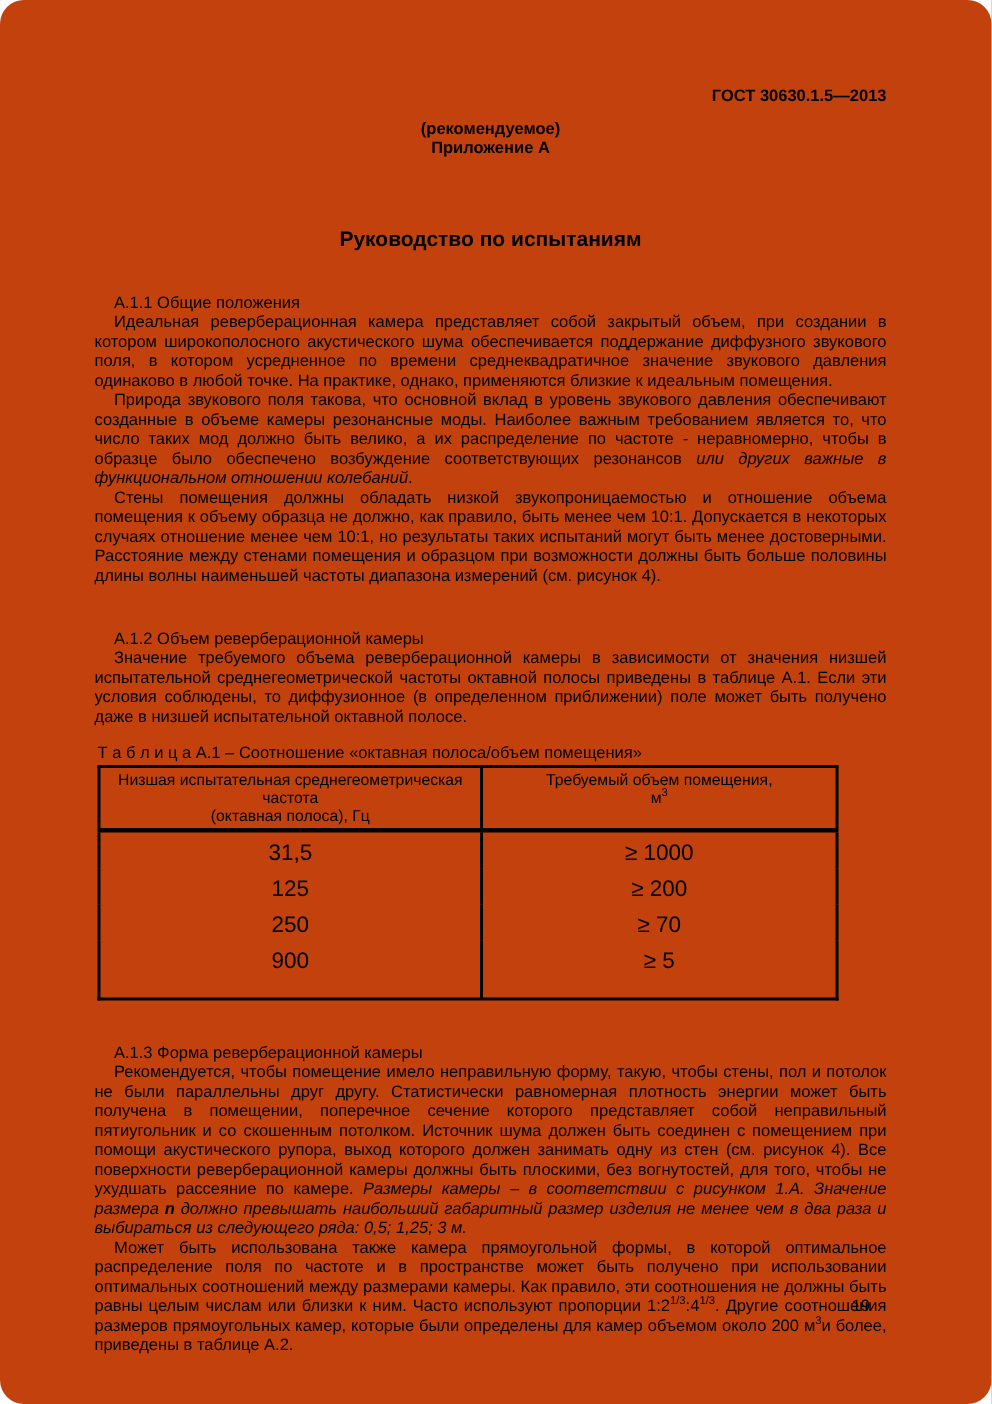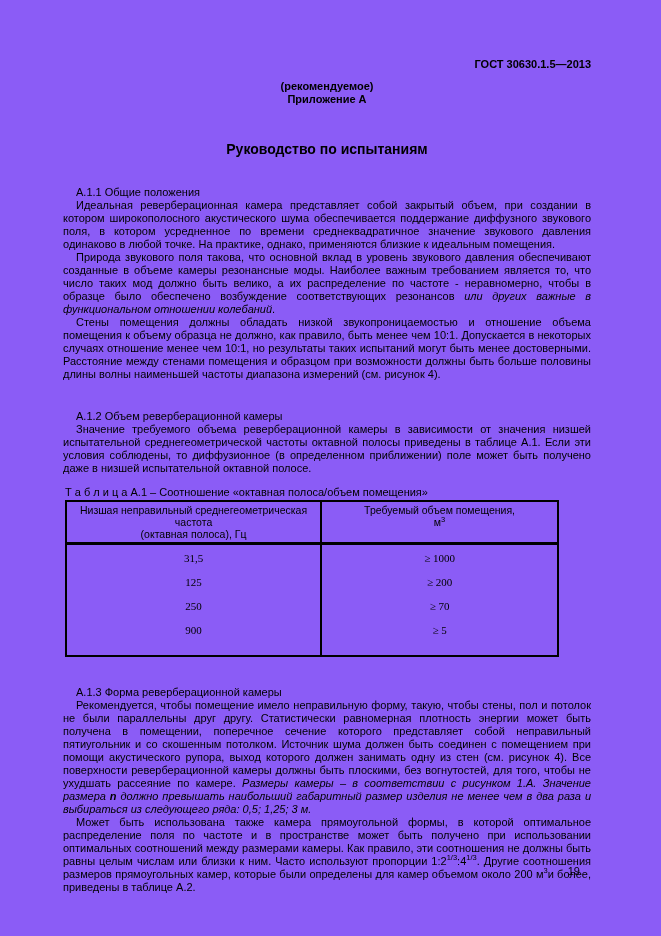--- a/index.html
+++ b/index.html
@@ -1,40 +1,41 @@
 <!DOCTYPE html>
 <html><head>
 <meta charset="utf-8">
 <style>
   html,body { margin:0; padding:0; background:#ffffff; }
   .page {
     position:relative;
     width:661px; height:936px;
-    background:#8b5cf6;
+    background:#c2410c;
     color:#000;
     font-family:"Liberation Sans", sans-serif;
     box-sizing:border-box;
     padding:58px 70px 0 63px;
     overflow:hidden;
+    border-radius:16px;
   }
   .doc-ref {
     text-align:right;
     font-weight:bold;
     font-size:11px;
     line-height:13px;
   }
   .annex {
     margin-top:9px;
     text-align:center;
     font-weight:bold;
     font-size:11px;
     line-height:13px;
   }
   .main-title {
-    margin-top:35px;
+    margin-top:45px;
     text-align:center;
     font-weight:bold;
     font-size:14px;
     line-height:16px;
   }
   .content {
     margin-top:24px;
     font-size:11px;
     line-height:13px;
   }
@@ -65,24 +66,23 @@
     font-size:10.5px;
     line-height:12px;
     text-align:center;
     vertical-align:top;
     padding:2px 6px 2px;
     border-bottom:3px solid #000;
   }
   table.a1 th.col1, table.a1 td.col1 { border-right:2px solid #000; width:49%; }
   table.a1 td {
     text-align:center;
-    font-size:11px;
+    font-size:15px;
     padding:7px 0 4px;
     vertical-align:top;
-    font-family:Liberation Serif, serif;
   }
   table.a1 tr.last td { padding-bottom:18px; }
   .hdr-line { display:block; }
 
   .after-table { margin-top:15px; }
 
   .page-number {
     position:absolute;
     right:81px;
     bottom:58px;
@@ -114,21 +114,21 @@
         <p class="sub-heading"><span>А.1.2 Объем реверберационной камеры</span></p>
         <p class="body"><span>Значение требуемого объема реверберационной камеры в зависимости от значения низшей испытательной среднегеометрической частоты октавной полосы приведены в таблице А.1. Если эти условия соблюдены, то диффузионное (в определенном приближении) поле может быть получено даже в низшей испытательной октавной полосе.</span></p>
       </div>
 
     <div class="table-caption">Т а б л и ц а  А.1 – Соотношение «октавная полоса/объем помещения»</div>
 
     <table class="a1">
       <thead>
         <tr>
           <th class="col1">
-            <span class="hdr-line">Низшая неправильный среднегеометрическая</span>
+            <span class="hdr-line">Низшая испытательная среднегеометрическая</span>
             <span class="hdr-line">частота</span>
             <span class="hdr-line">(октавная полоса), Гц</span>
           </th>
           <th>
             <span class="hdr-line">Требуемый объем помещения,</span>
             <span class="hdr-line"><span>м</span><sup>3</sup></span>
           </th>
         </tr>
       </thead>
       <tbody>

